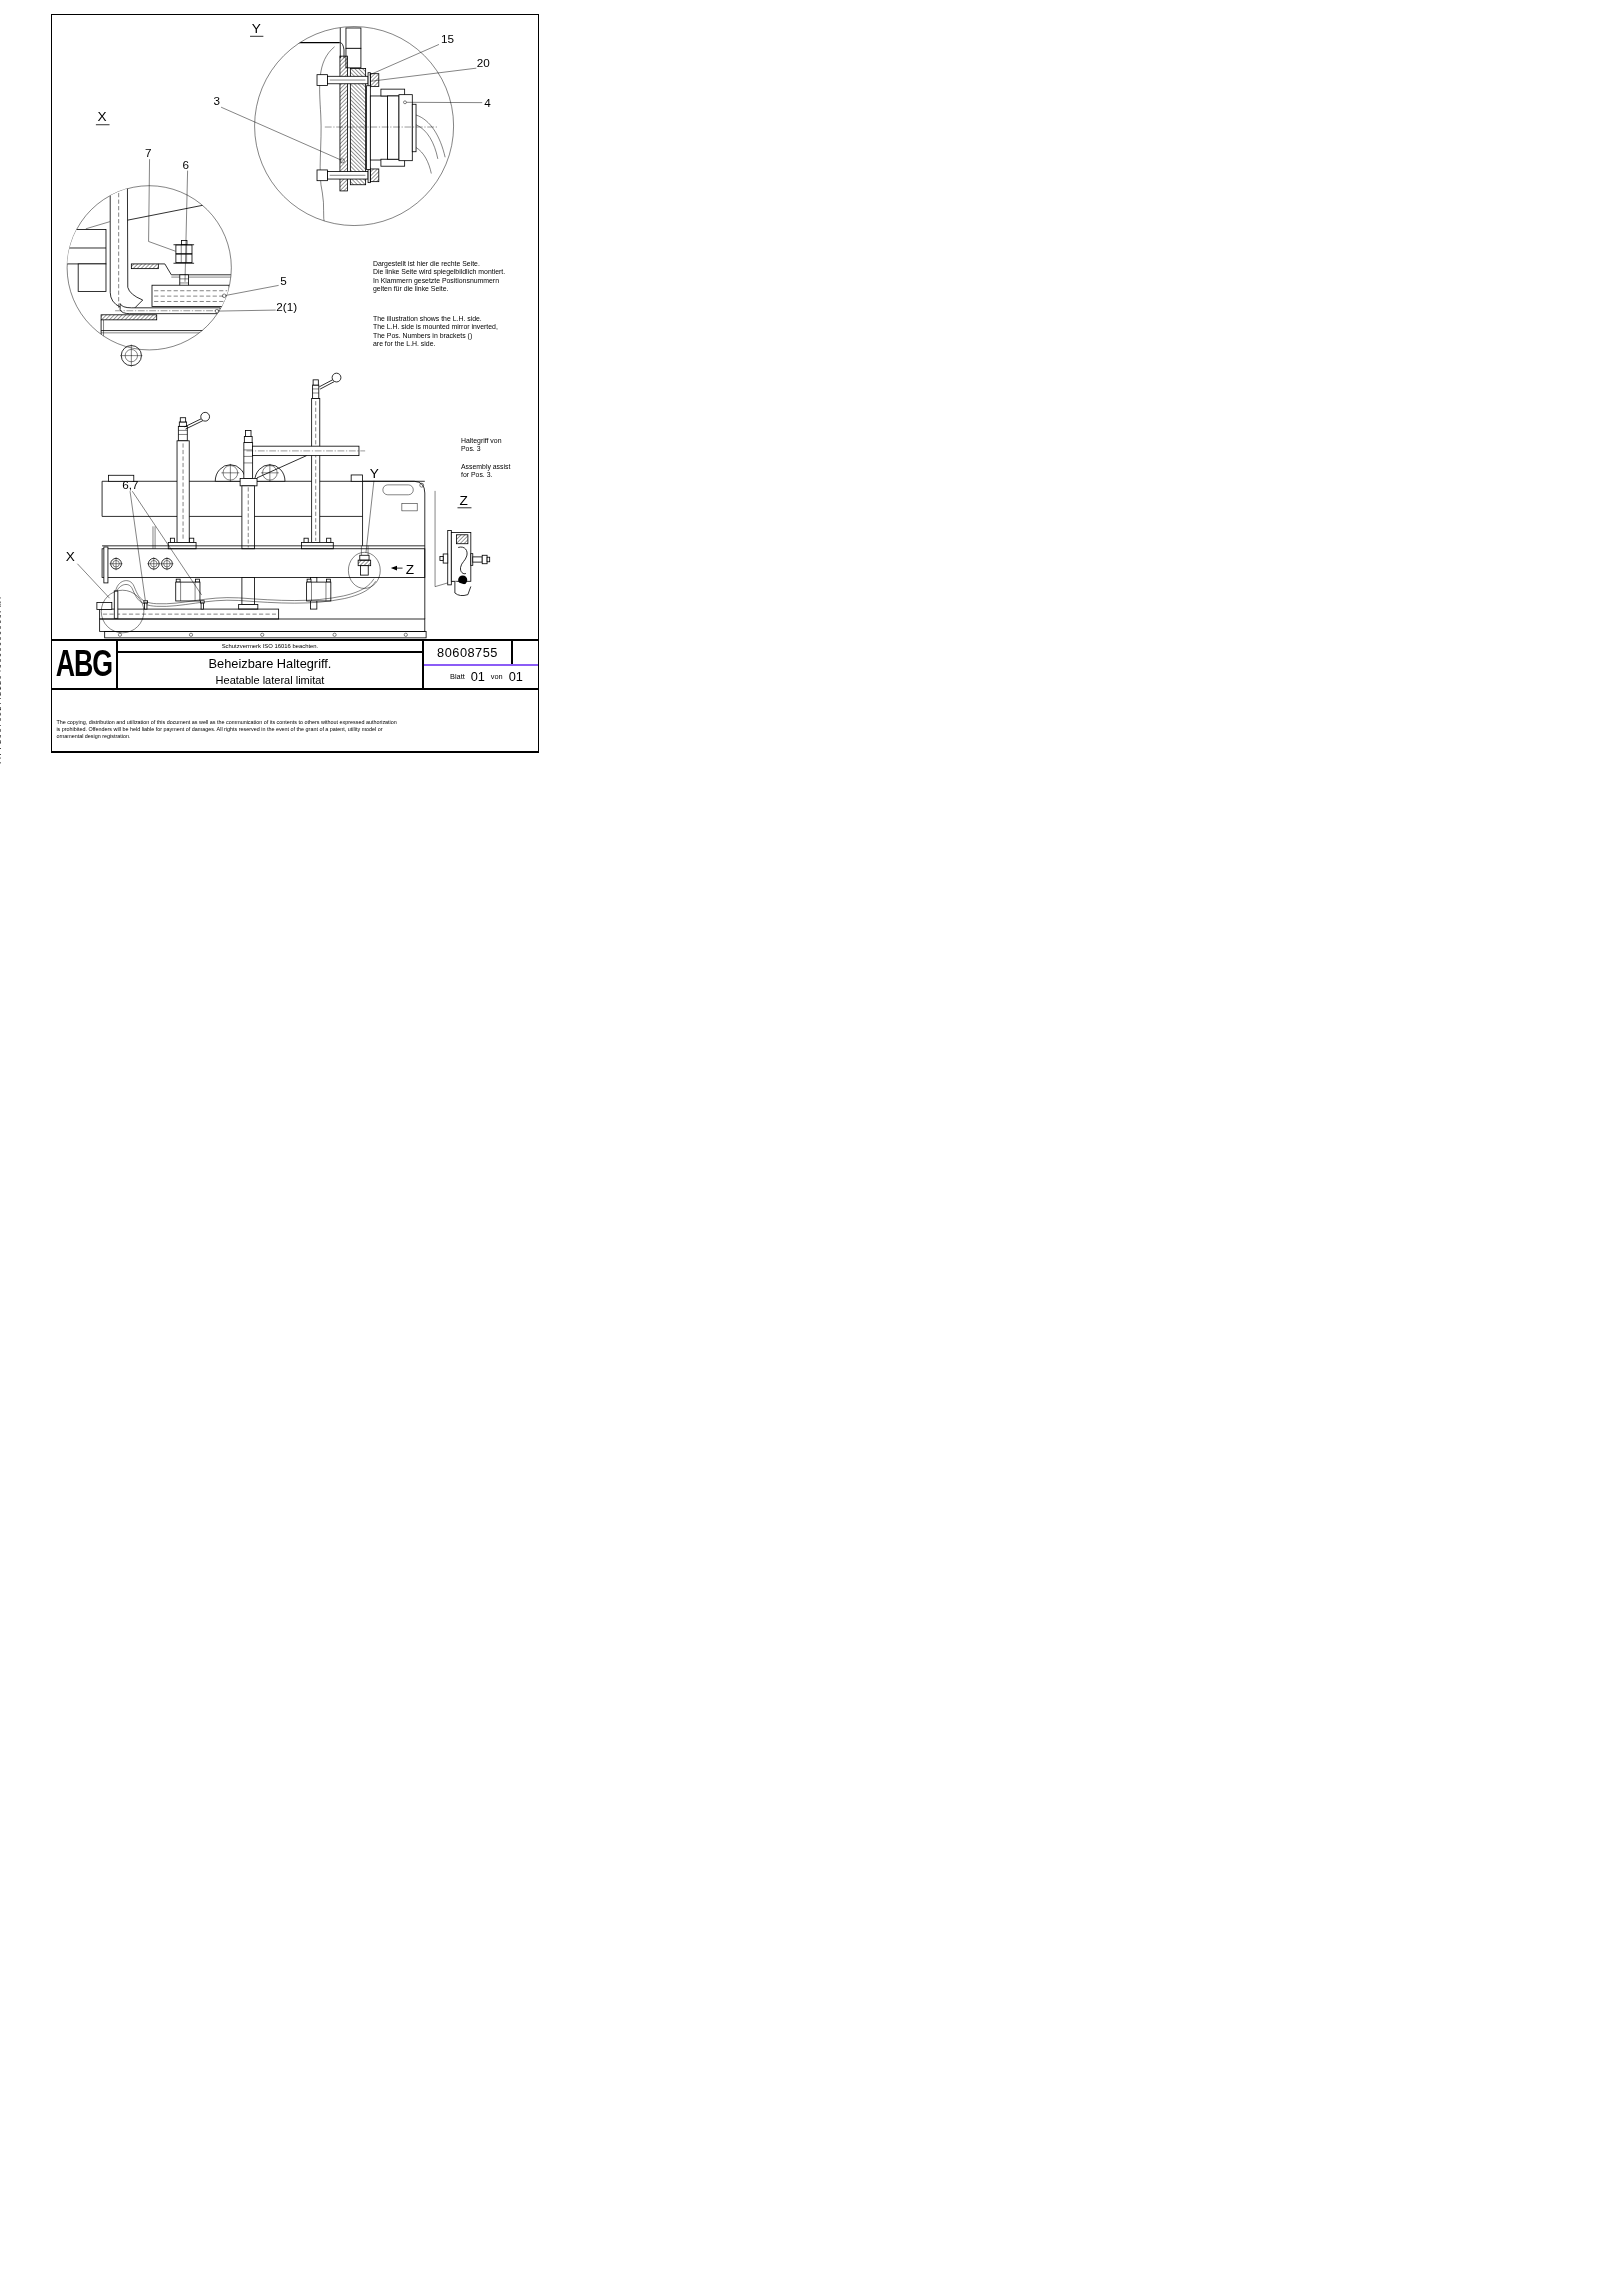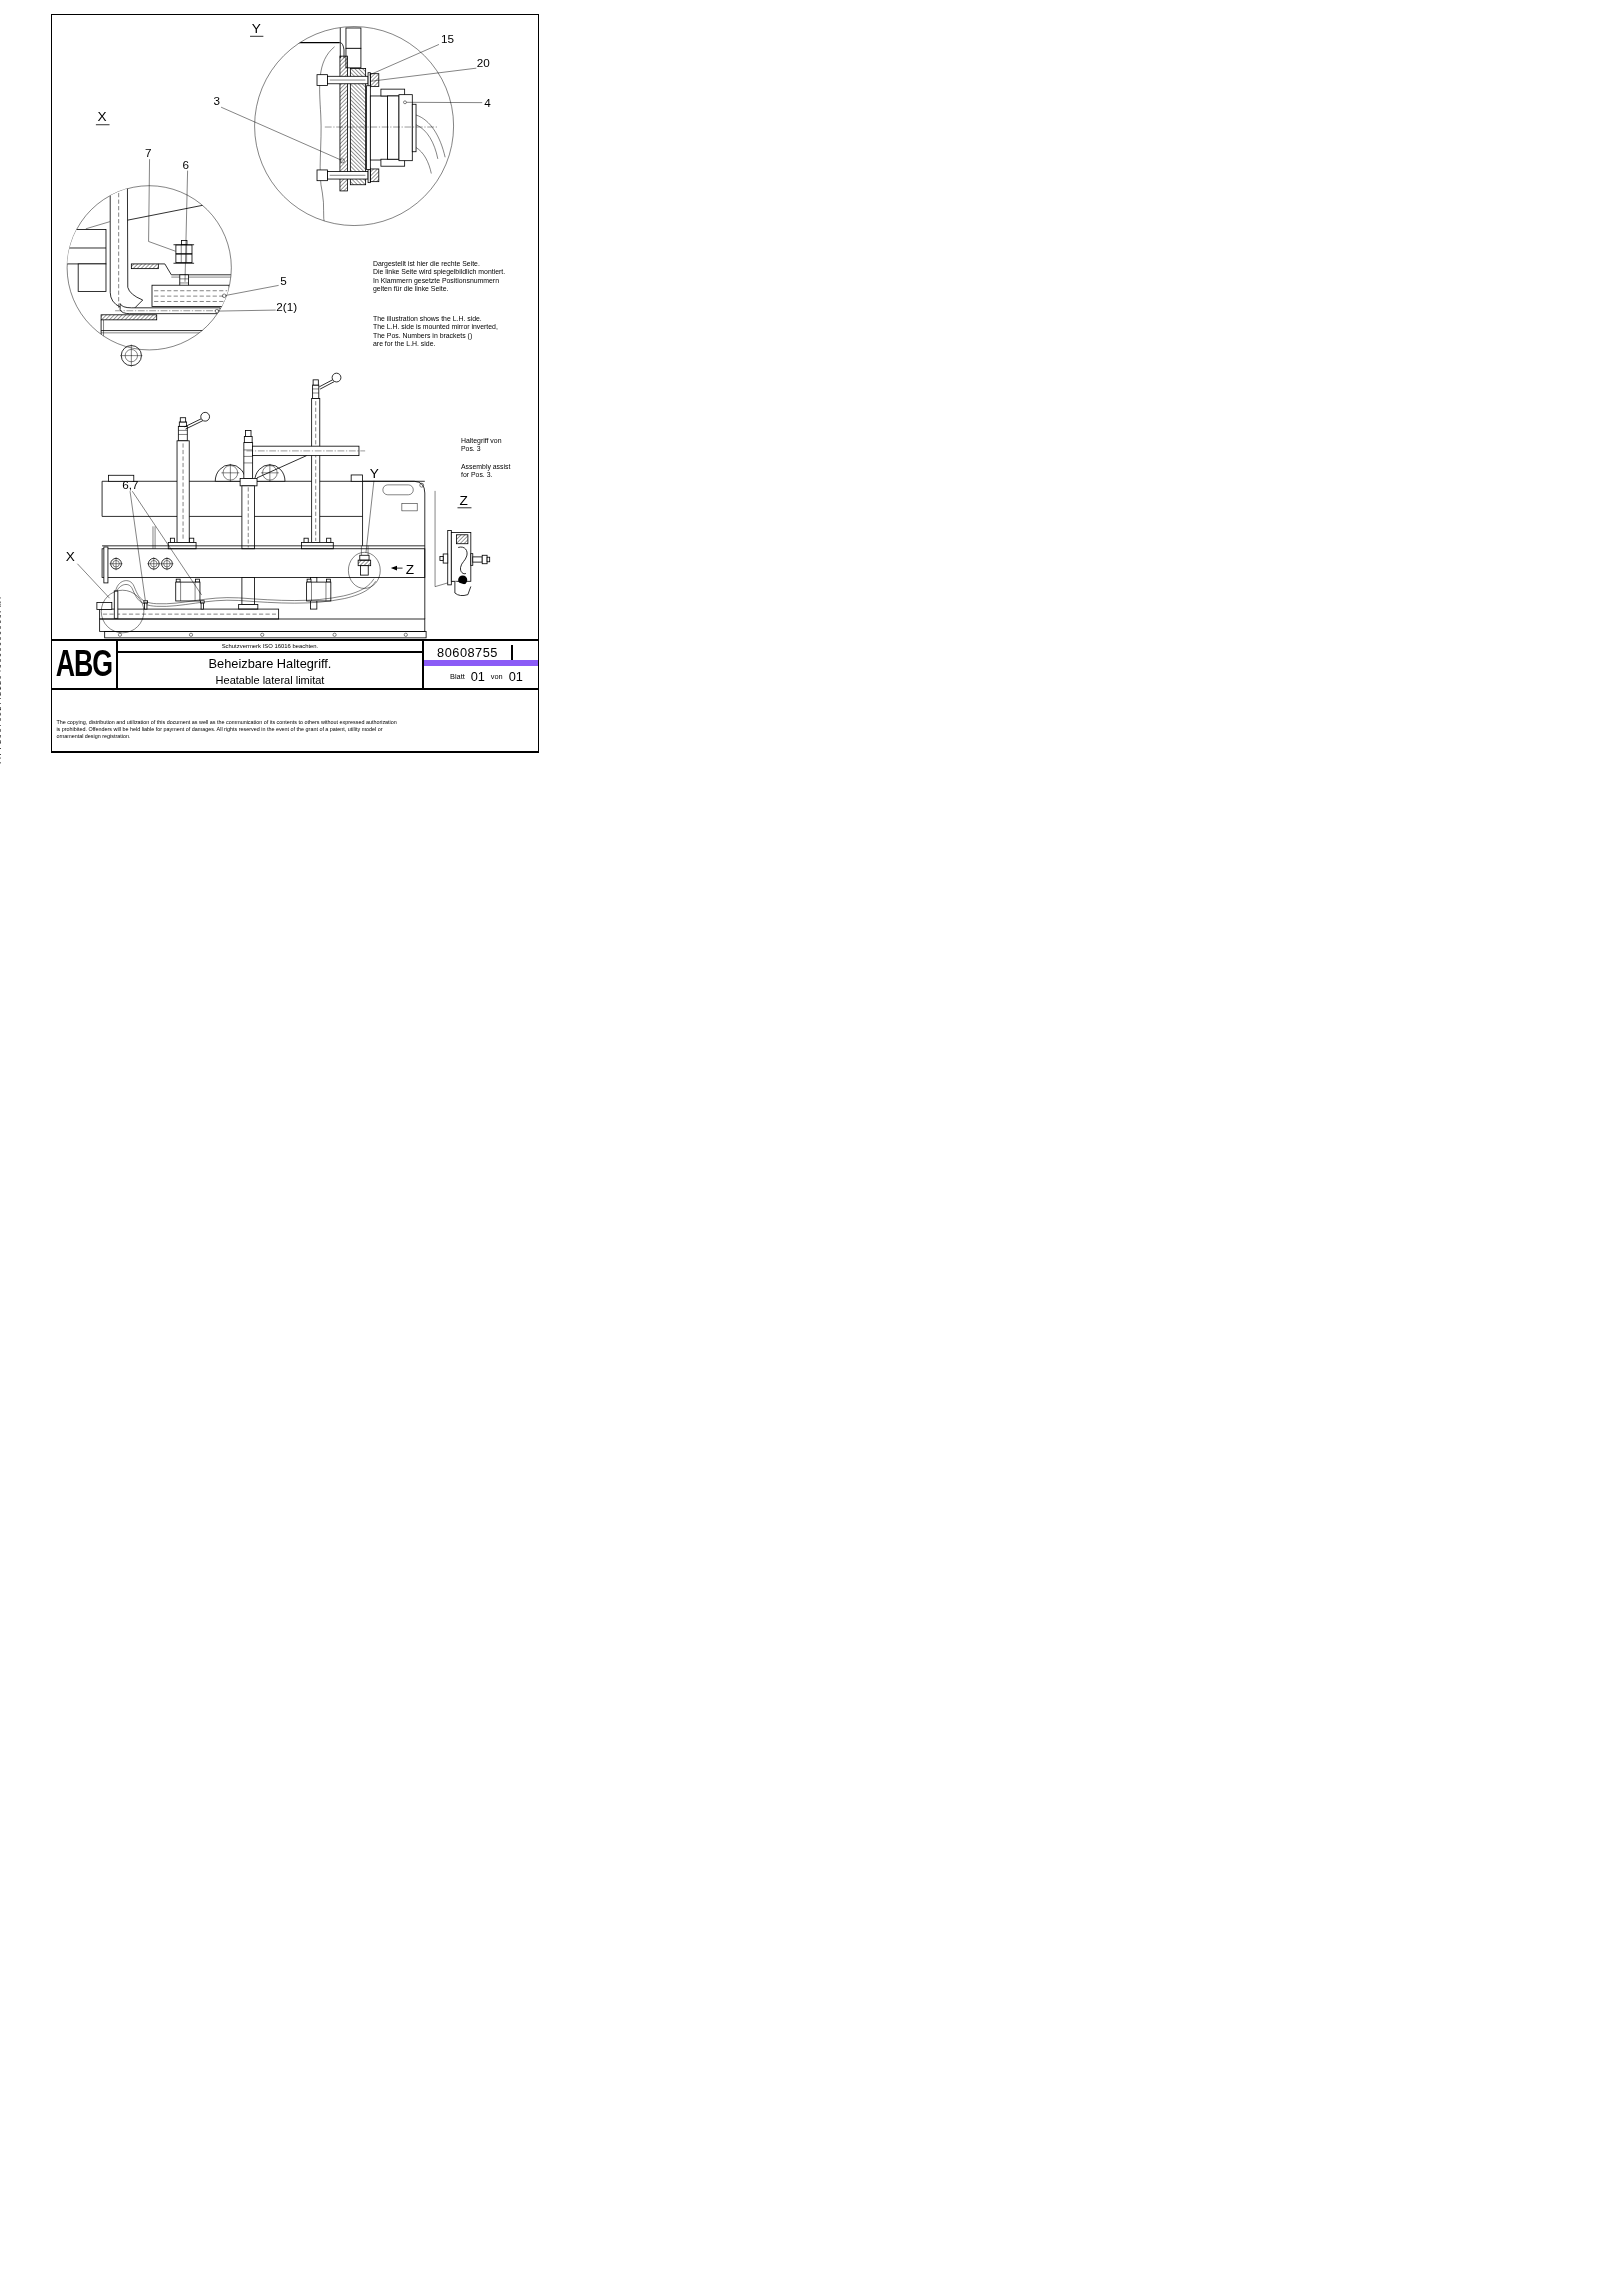--- a/index.html
+++ b/index.html
@@ -28,21 +28,21 @@
   }
   .tb-mid{width:306px;border-right:2px solid #000;box-sizing:border-box;display:flex;flex-direction:column;}
   .tb-notice{
     height:12.8px;border-bottom:2px solid #000;box-sizing:border-box;
     display:flex;align-items:center;justify-content:center;font-size:5.9px;
   }
   .tb-titles{flex:1;display:flex;flex-direction:column;align-items:center;justify-content:center;gap:2.9px;}
   .tb-title-de{font-size:12.8px;}
   .tb-title-en{font-size:11px;}
   .tb-right{flex:1;display:flex;flex-direction:column;}
-  .tb-docrow{height:25px;display:flex;border-bottom:6px solid #8b5cf6;box-sizing:border-box;align-items:flex-end;}
+  .tb-docrow{height:25px;display:flex;border-bottom:2px solid #8b5cf6;box-sizing:border-box;}
   .tb-docnum{
     width:89px;border-right:2px solid #000;box-sizing:border-box;
     display:flex;align-items:center;justify-content:center;font-size:12.8px;letter-spacing:0.5px;
   }
   .tb-docspare{flex:1;}
   .tb-sheetrow{flex:1;display:flex;align-items:center;padding-left:26px;gap:5.9px;}
   .tb-sheetrow .lbl{font-size:7.4px;}
   .tb-sheetrow .num{font-size:12.8px;}
   
   .legal{

